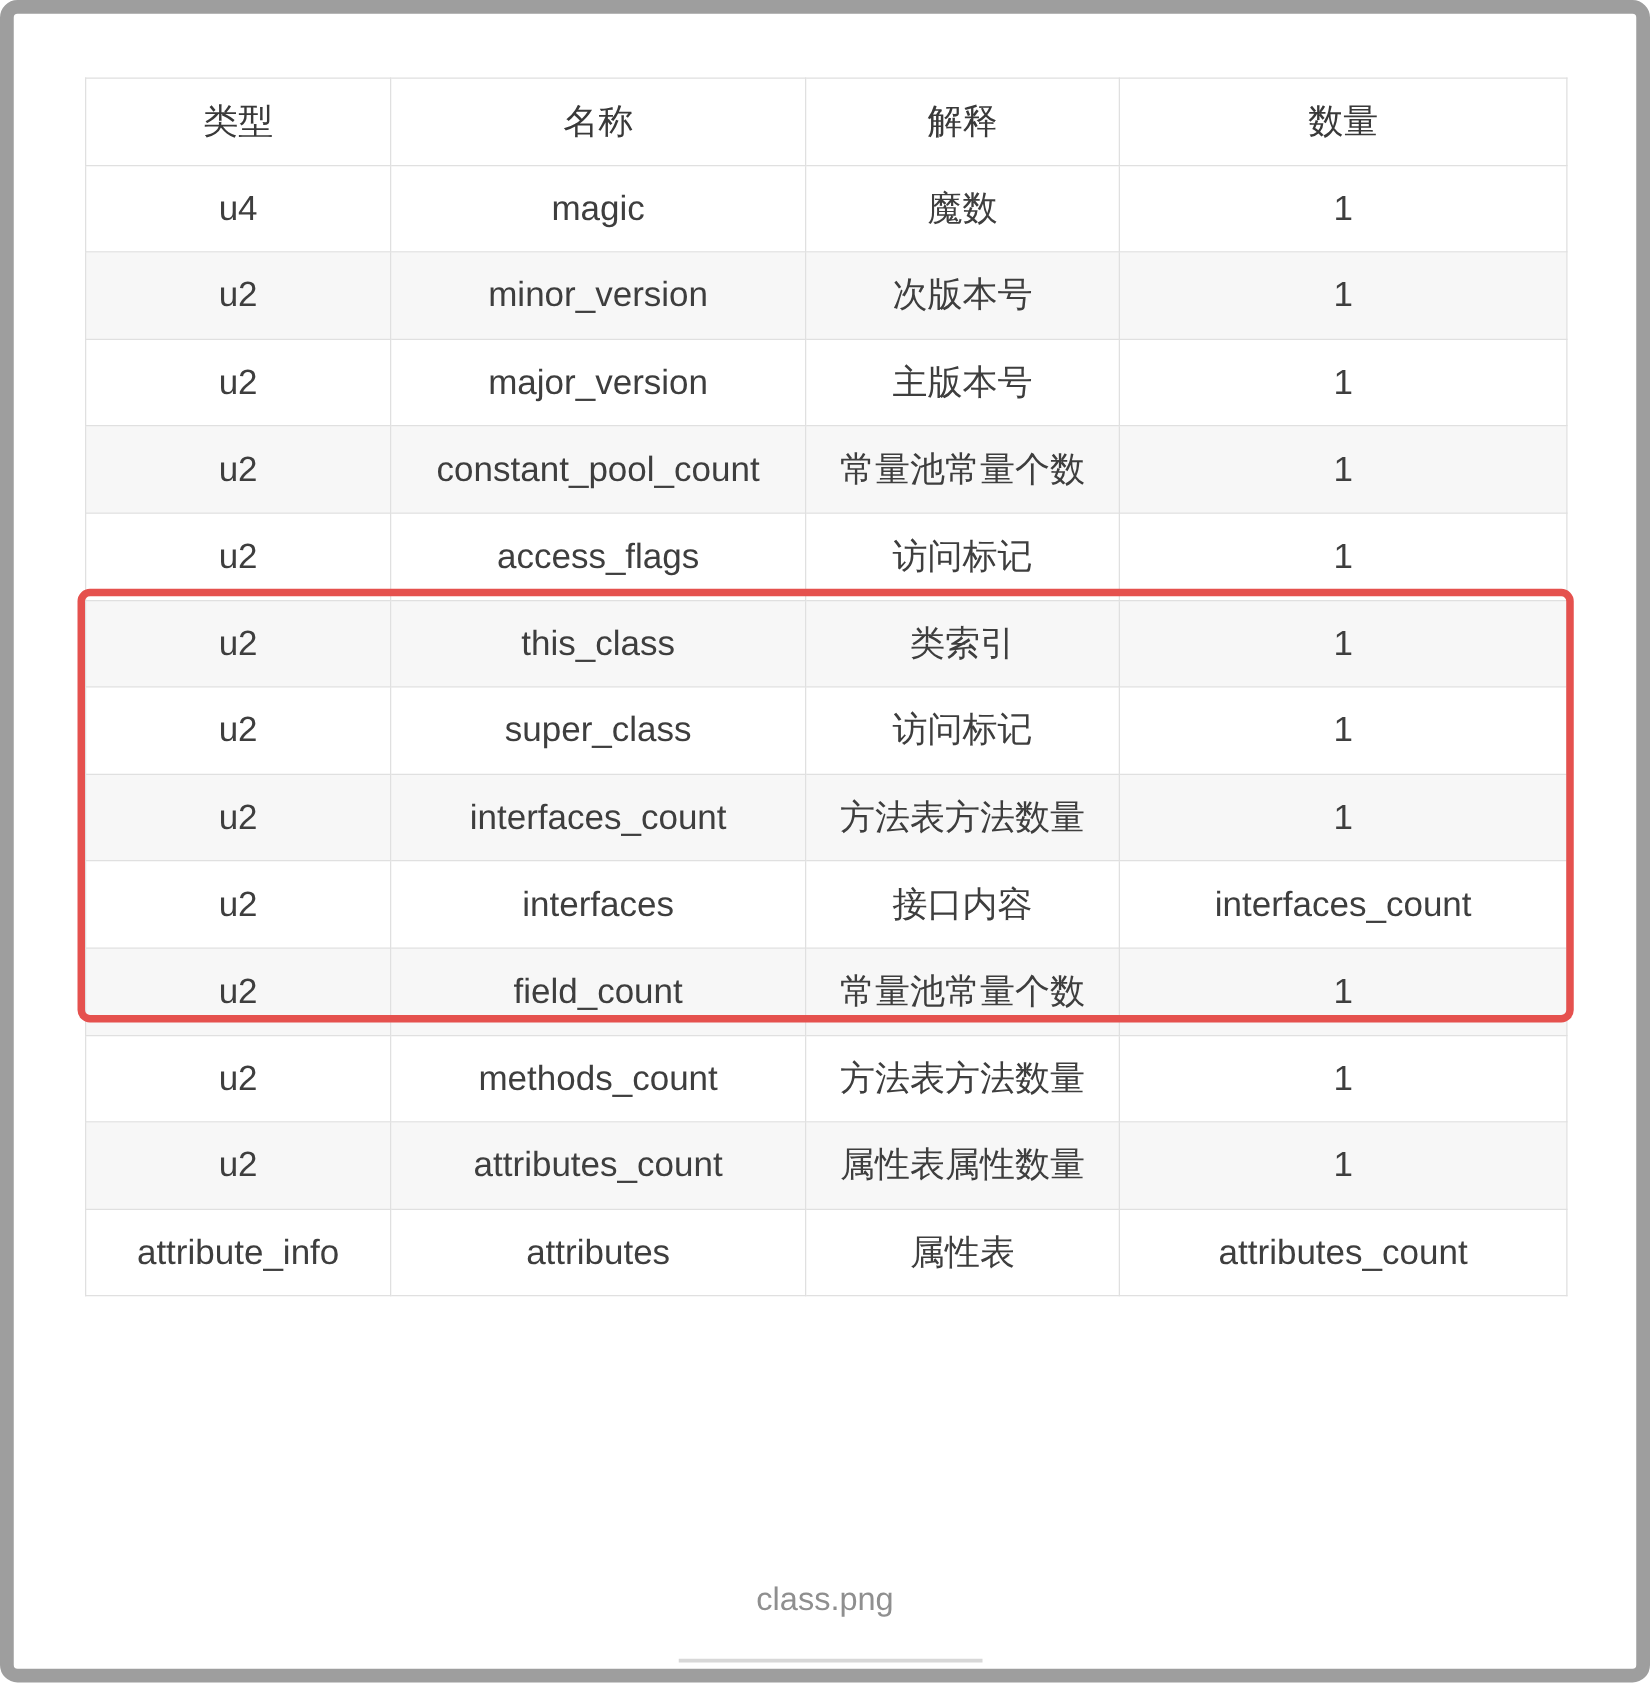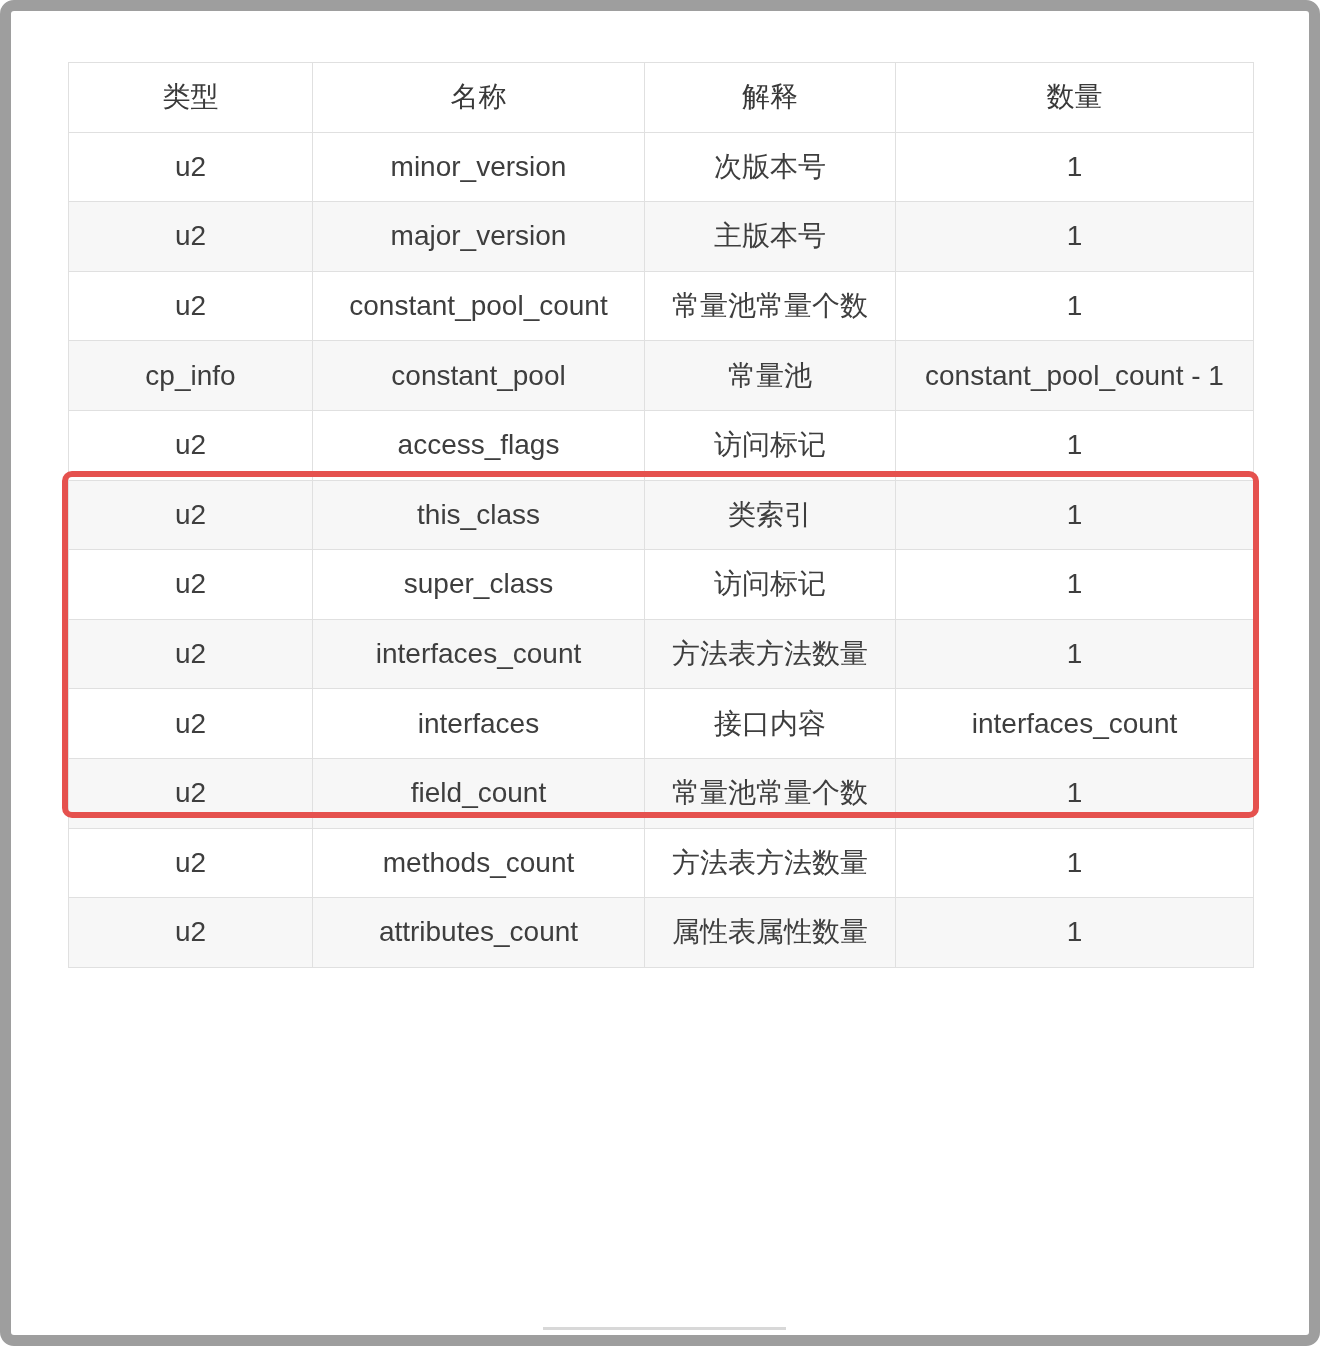--- a/index.html
+++ b/index.html
@@ -94,42 +94,42 @@
     <thead>
       <tr>
         <th>类型</th>
         <th>名称</th>
         <th>解释</th>
         <th>数量</th>
       </tr>
     </thead>
     <tbody>
       <tr>
+        <td>u4</td>
+        <td>magic</td>
+        <td>魔数</td>
+        <td>1</td>
+      </tr>
+      <tr>
         <td>u2</td>
         <td>minor_version</td>
         <td>次版本号</td>
         <td>1</td>
       </tr>
       <tr>
         <td>u2</td>
         <td>major_version</td>
         <td>主版本号</td>
         <td>1</td>
       </tr>
       <tr>
         <td>u2</td>
         <td>constant_pool_count</td>
         <td>常量池常量个数</td>
         <td>1</td>
-      </tr>
-      <tr>
-        <td>cp_info</td>
-        <td>constant_pool</td>
-        <td>常量池</td>
-        <td>constant_pool_count - 1</td>
       </tr>
       <tr>
         <td>u2</td>
         <td>access_flags</td>
         <td>访问标记</td>
         <td>1</td>
       </tr>
       <tr>
         <td>u2</td>
         <td>this_class</td>
@@ -165,21 +165,28 @@
         <td>methods_count</td>
         <td>方法表方法数量</td>
         <td>1</td>
       </tr>
       <tr>
         <td>u2</td>
         <td>attributes_count</td>
         <td>属性表属性数量</td>
         <td>1</td>
       </tr>
+      <tr>
+        <td>attribute_info</td>
+        <td>attributes</td>
+        <td>属性表</td>
+        <td>attributes_count</td>
+      </tr>
     </tbody>
   </table>
 
   <div class="highlight-box"></div>
 
+  <div class="caption">class.png</div>
 
   <div class="hairline"></div>
 
 </div>
 
 </body></html>

